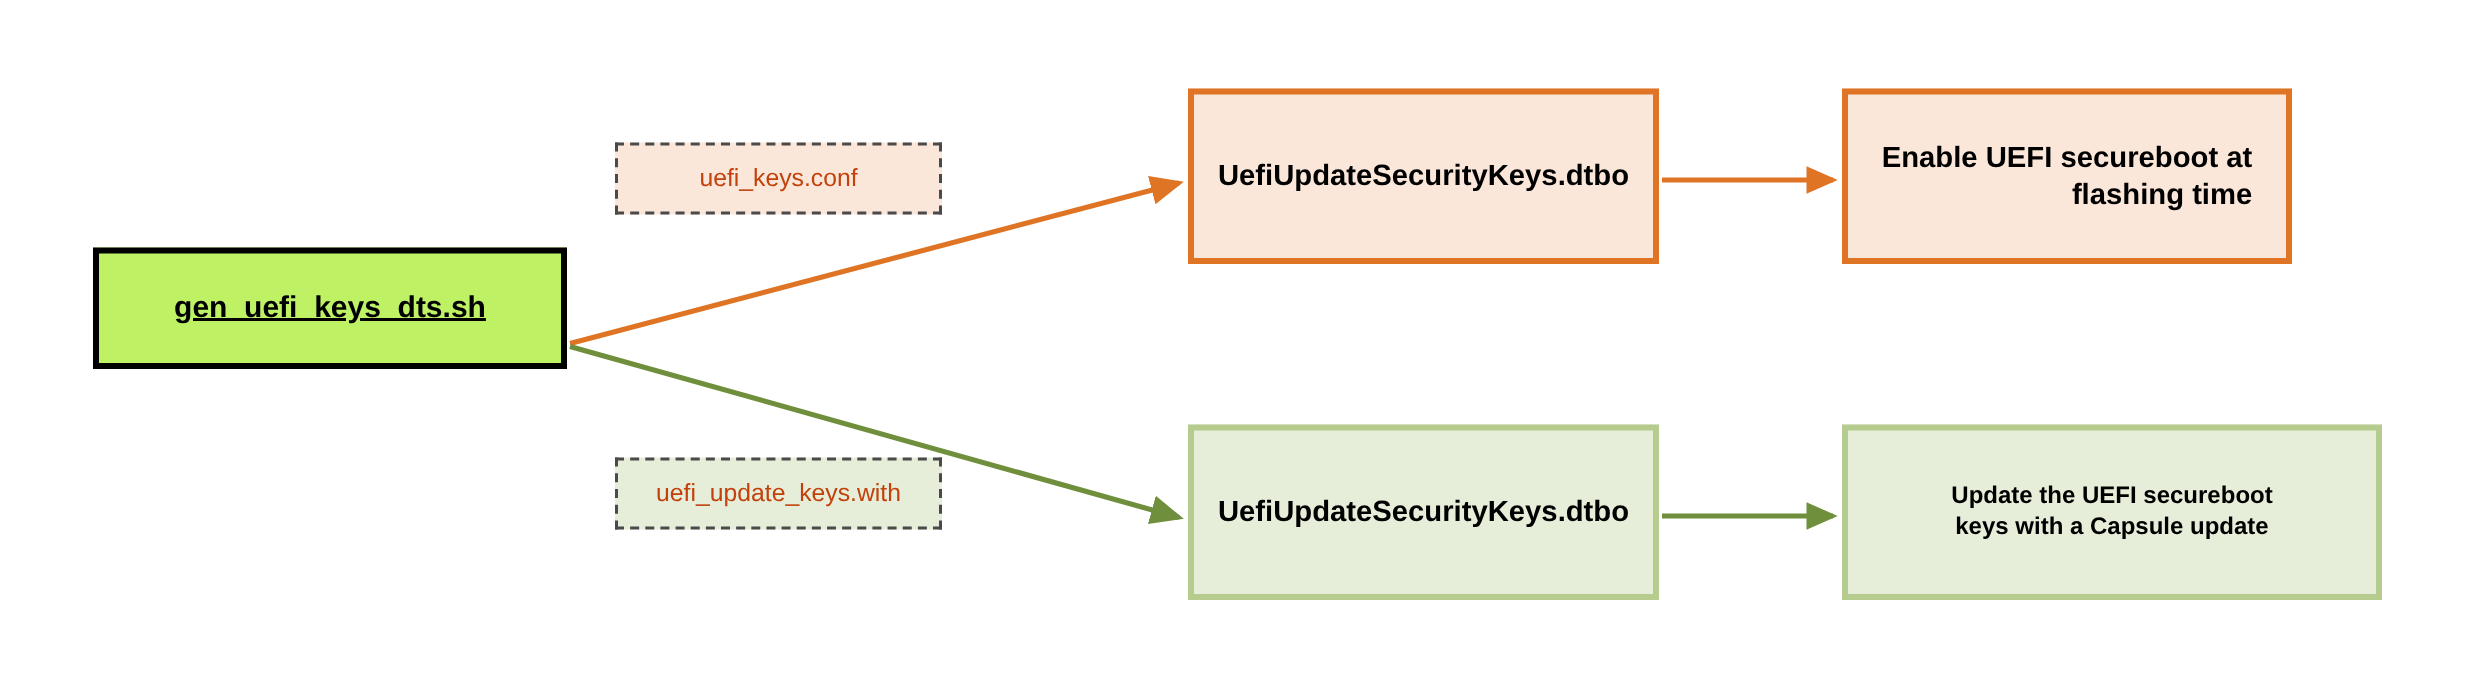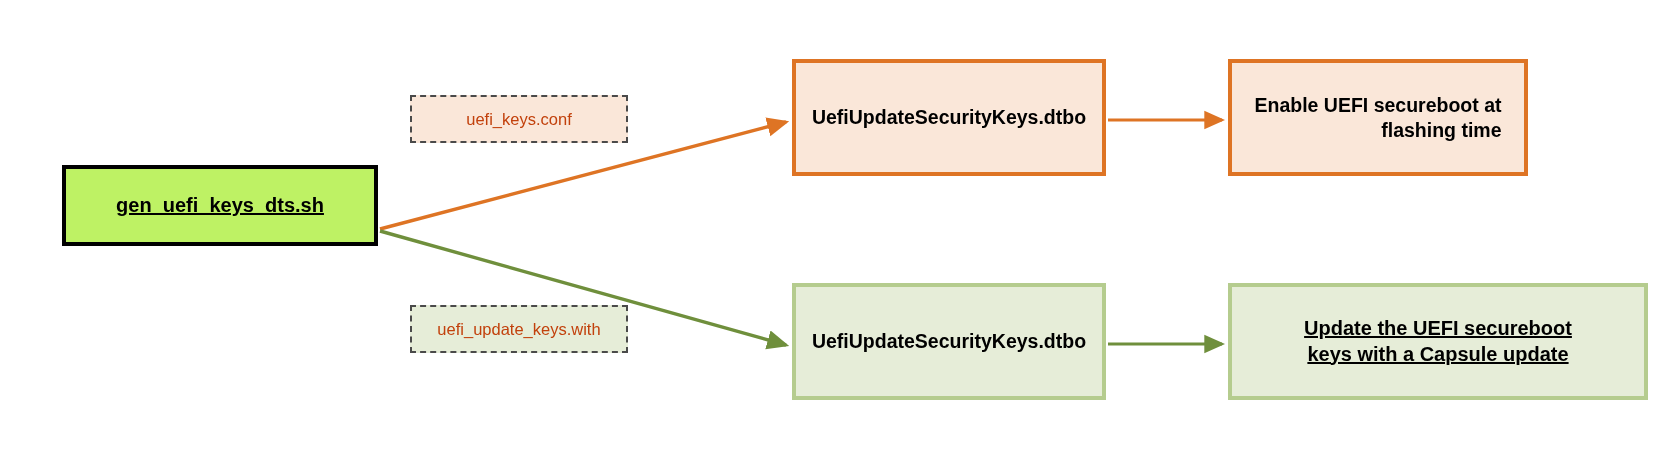--- a/index.html
+++ b/index.html
@@ -99,25 +99,24 @@
   #node-update-keys {
     left: 792px;
     top: 283px;
     width: 314px;
     height: 117px;
     font-size: 19.5px;
   }
   #node-update-secureboot {
     left: 1228px;
     top: 283px;
-    width: 420px;
+    width: 360px;
     height: 117px;
-    font-size: 20px;
+    font-size: 16px;
     padding: 0 10px;
-    text-decoration: underline;
   }
 
   #edges {
     position: absolute;
     left: 0;
     top: 0;
     width: 1656px;
     height: 466px;
     z-index: 2;
   }

